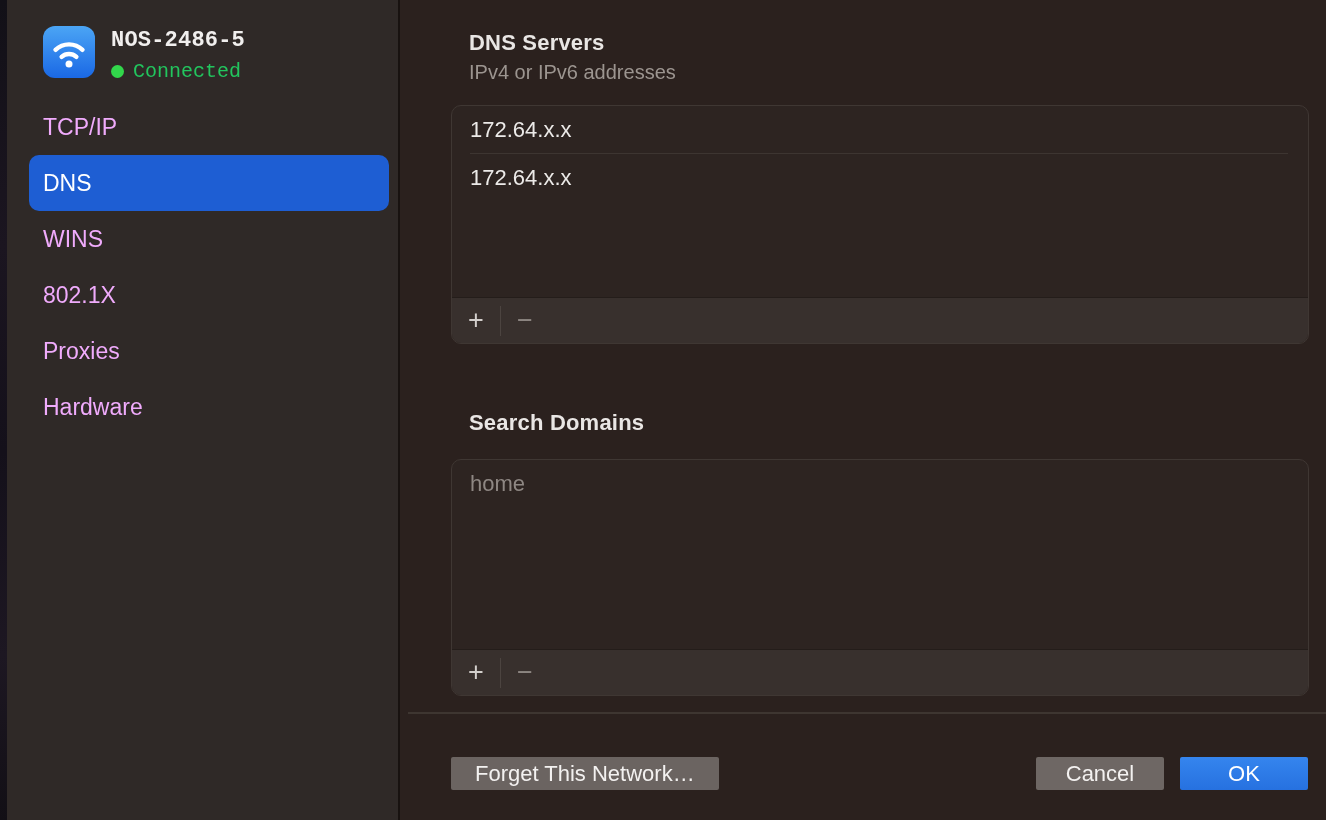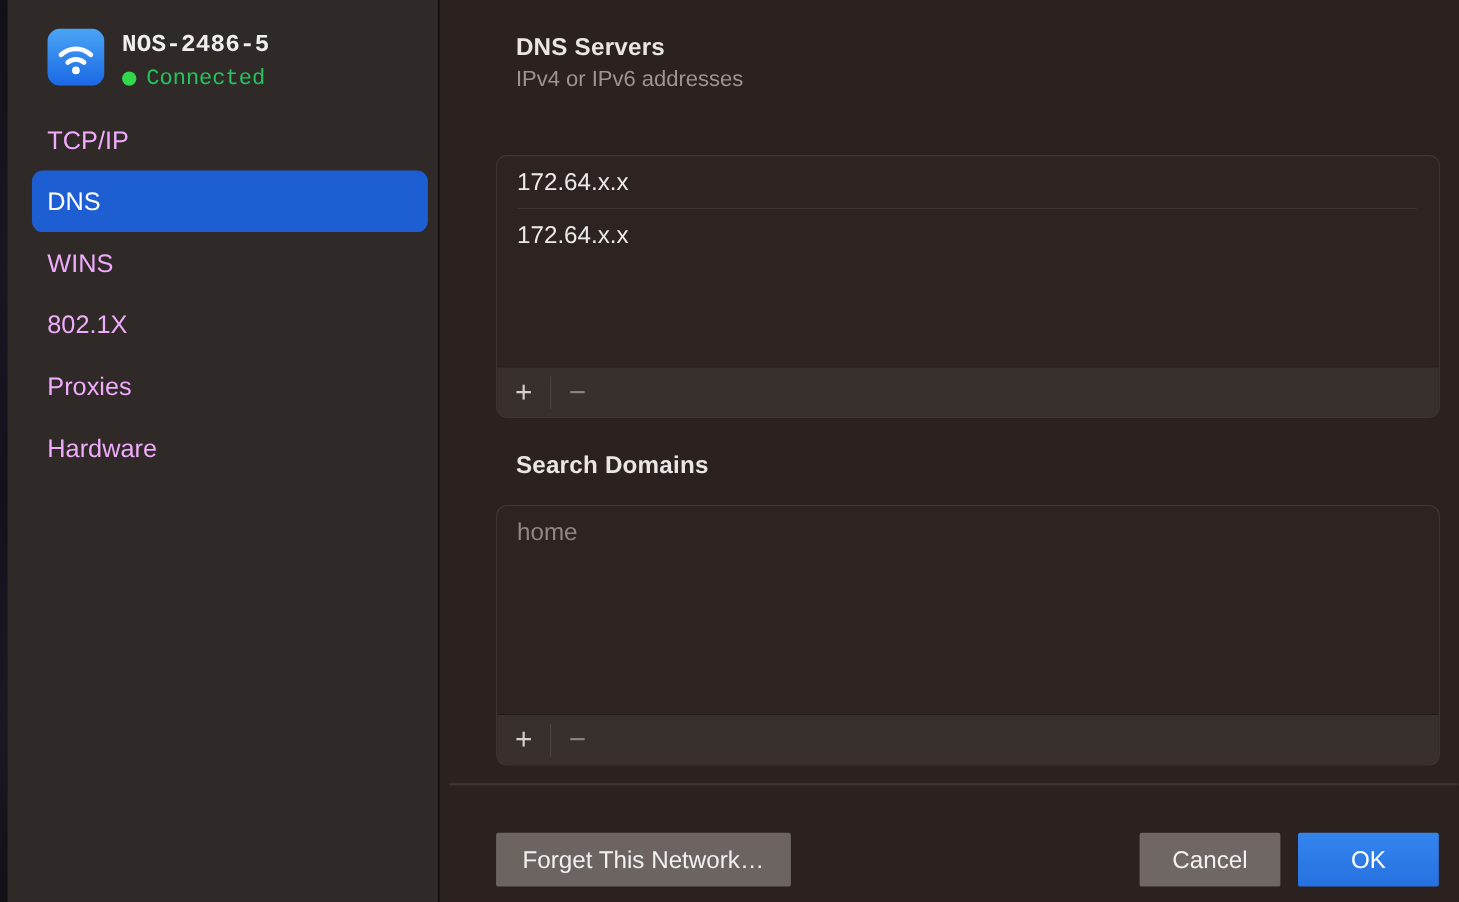--- a/index.html
+++ b/index.html
@@ -72,21 +72,21 @@
     font-size:27px; line-height:1; cursor:default; background:none; border:none;
     font-family:inherit;
   }
   .pm-btn.add { color:#d3cfcc; }
   .pm-btn.remove { color:#8c8581; }
   .pm-sep { width:1px; height:30px; background:#4c4440; }
 
   .panel-divider { position:absolute; left:0; right:0; top:712px; height:2px; background:#3e3631; }
 
   .btn {
-    position:absolute; top:757px; height:49px;
+    position:absolute; top:757px; height:33px;
     border:none; border-radius:2px;
     font-size:22px; font-family:inherit;
     display:flex; align-items:center; justify-content:center;
     color:#f3f1f0; cursor:default;
   }
   .btn-forget { left:43px; padding:0 24px; background:#6b6461; }
   .btn-cancel { left:628px; width:128px; background:#6e6764; }
   .btn-ok { left:772px; width:128px; background:linear-gradient(180deg,#3585ee 0%,#2671e0 100%); color:#ffffff; }
 </style>
 </head>
@@ -130,21 +130,21 @@
     <div class="nav-item">Proxies</div>
     <div class="nav-item">Hardware</div>
   </div>
 </div>
 
 <div class="content">
 
   <div class="section-title" style="top:30px;">DNS Servers</div>
   <div class="section-sub" style="top:61px;">IPv4 or IPv6 addresses</div>
 
-  <div class="list-box" style="top:105px; height:239px;margin-top:36px;">
+  <div class="list-box" style="top:105px; height:239px;">
     <div class="list-row">
       <span>172.64.x.x</span>
       <span class="row-divider"></span>
     </div>
     <div class="list-row">
       <span>172.64.x.x</span>
     </div>
     <div class="box-footer">
       <button class="pm-btn add">+</button>
       <span class="pm-sep"></span>

